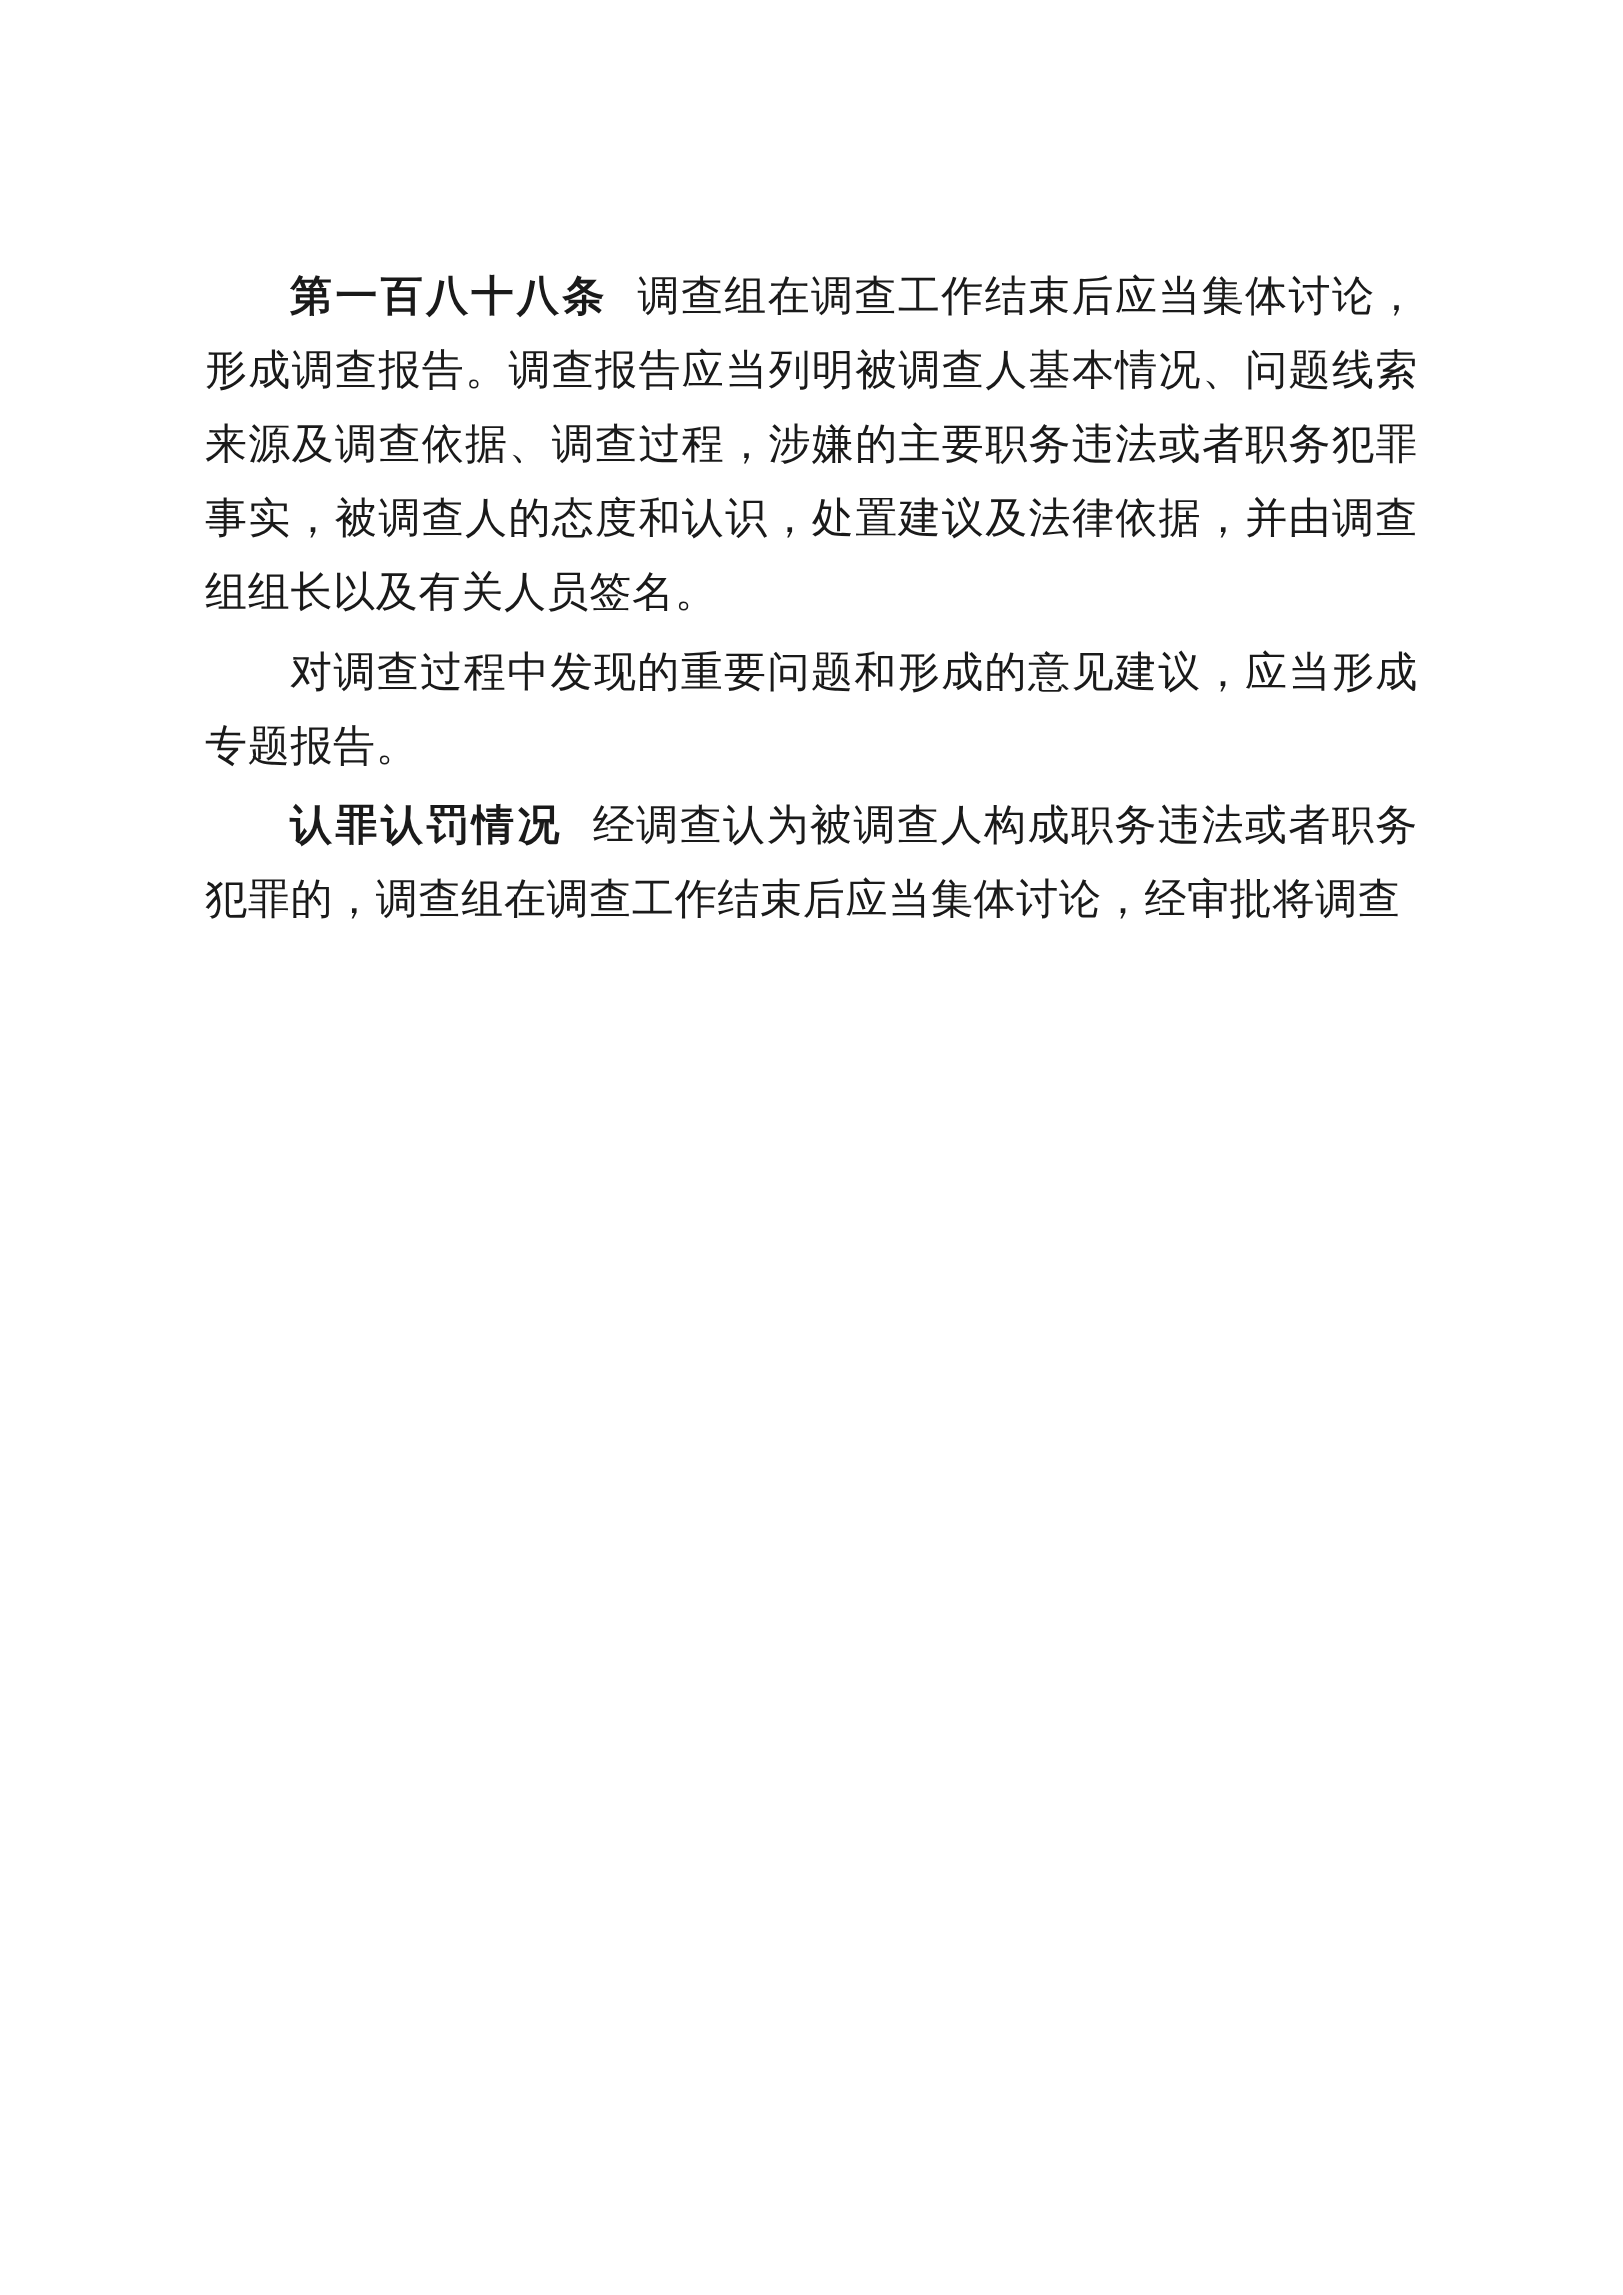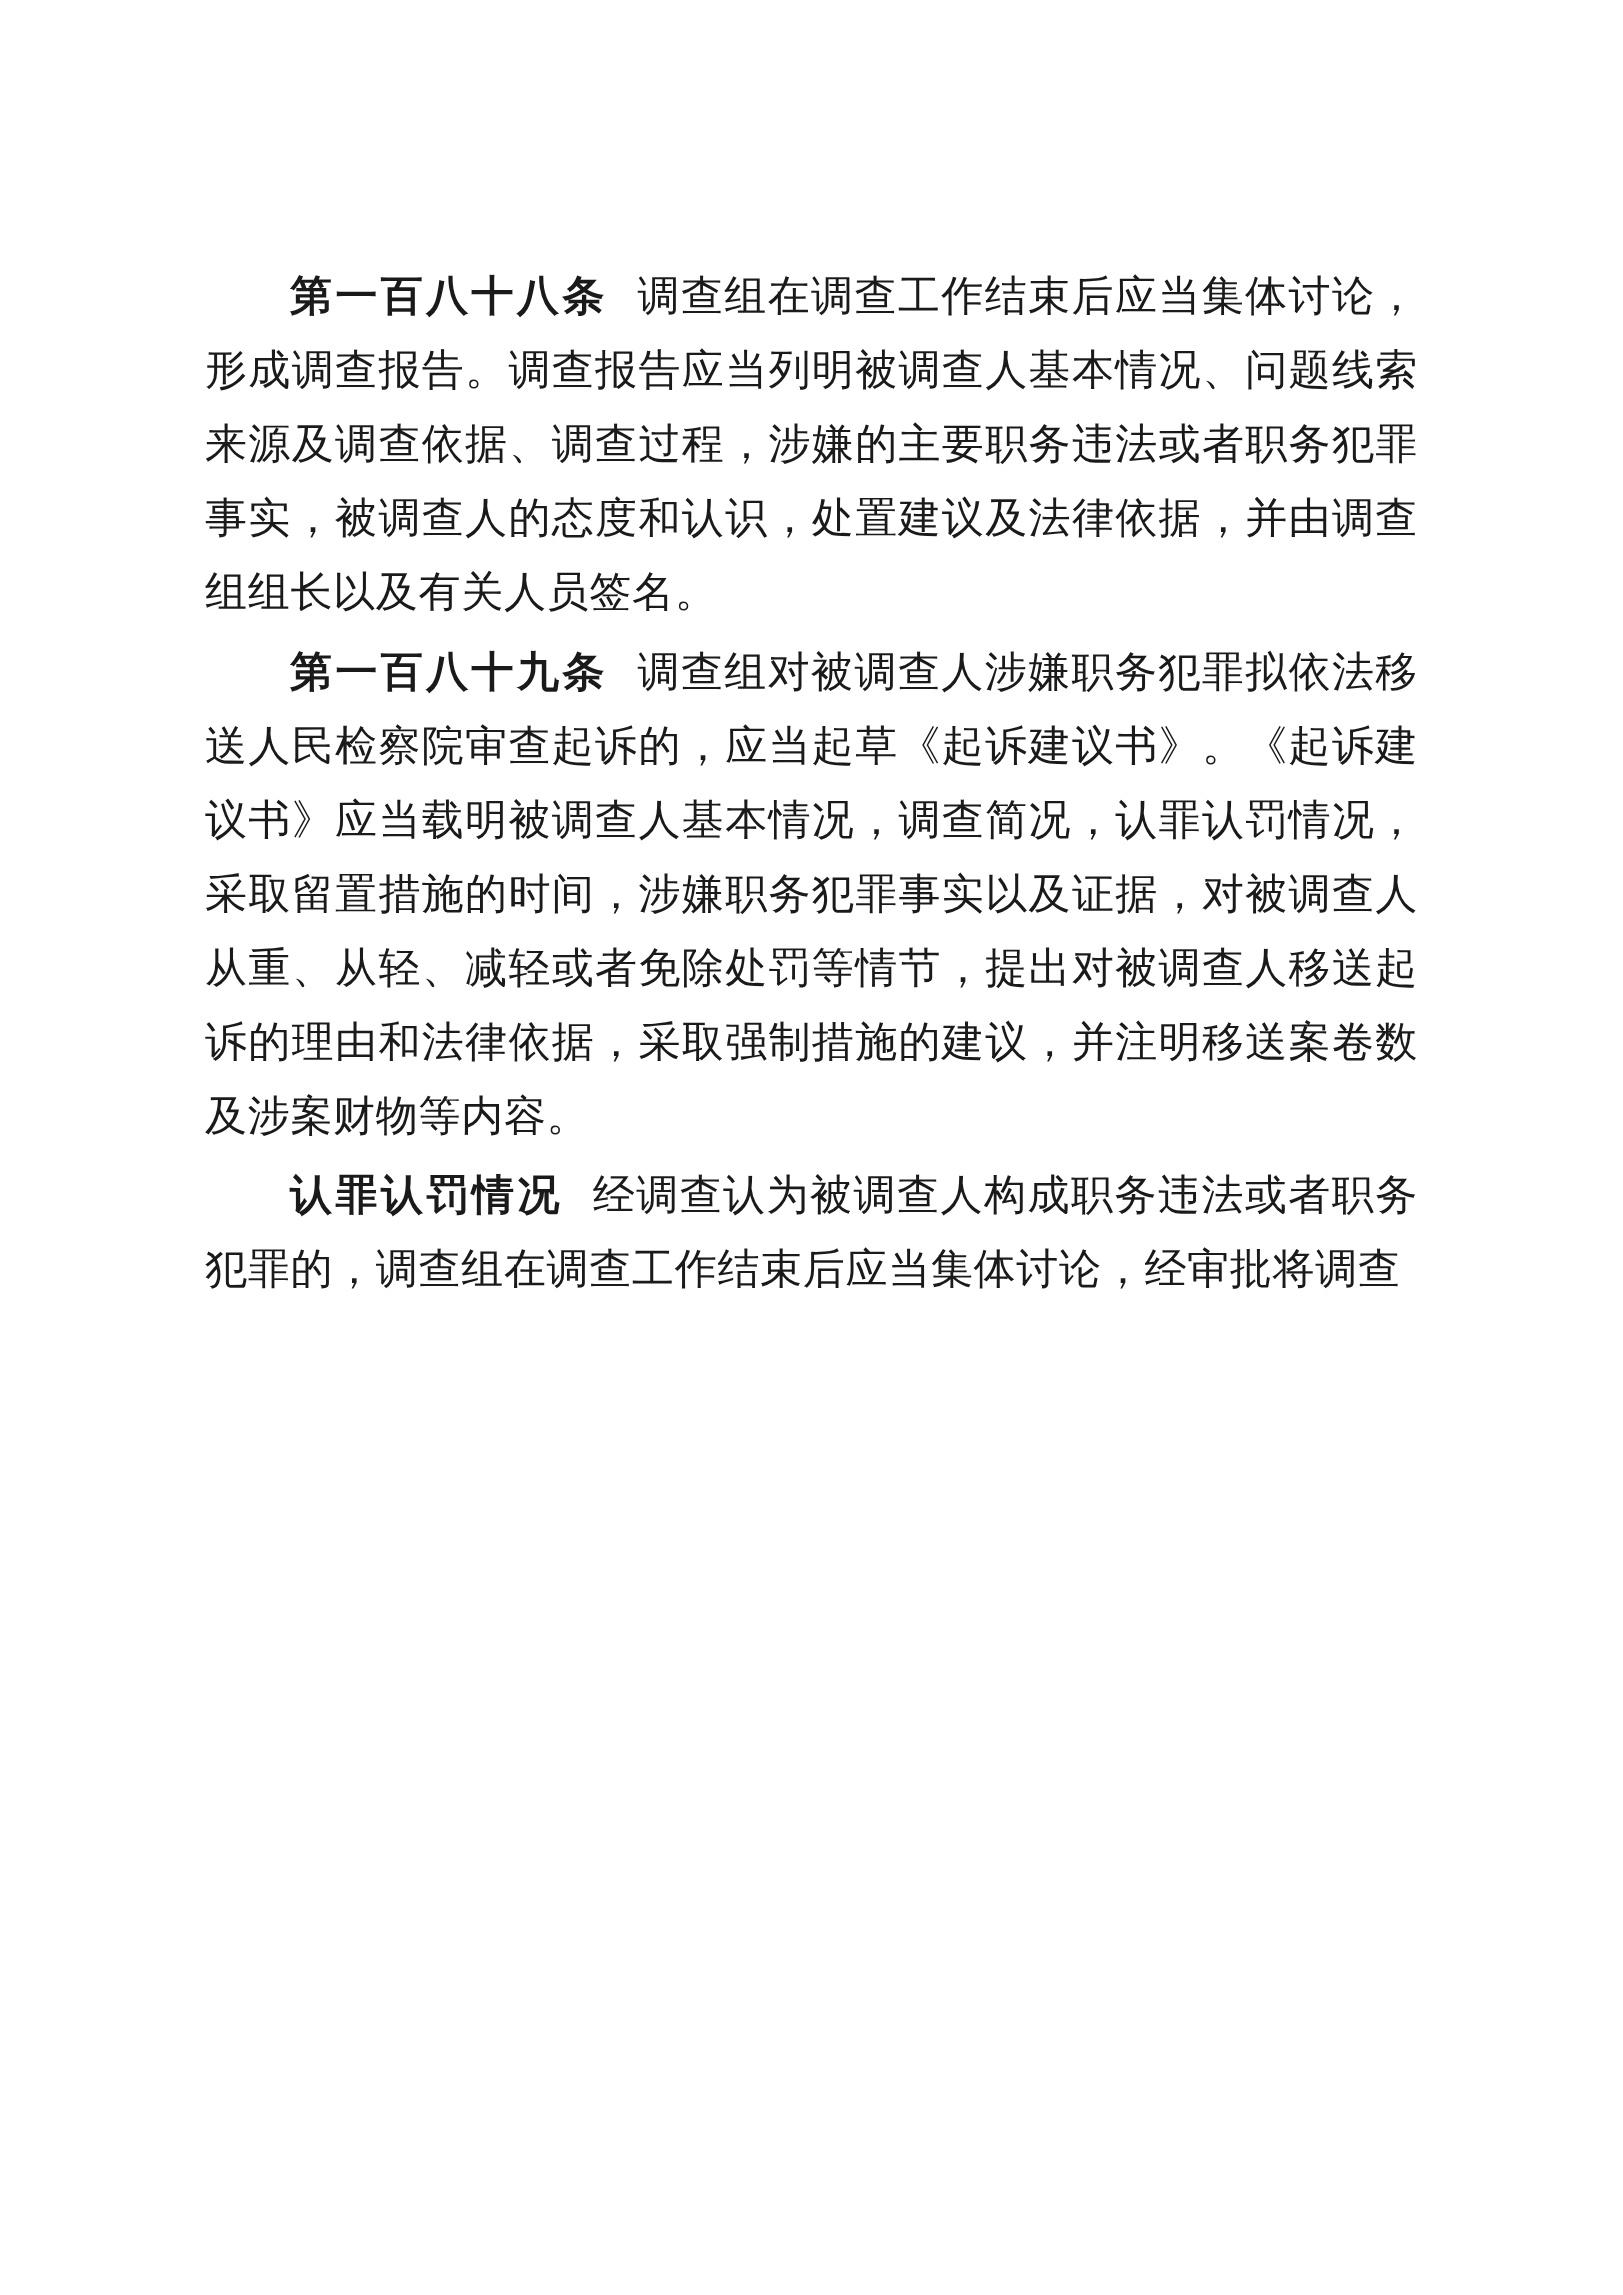--- a/index.html
+++ b/index.html
@@ -61,24 +61,24 @@
 </head>
 <body>
 
 <div class="page">
   <div class="body-text">
 
     <p class="para">
       <span class="art-no">第一百八十八条</span><span class="gap"></span><span>调查组在调查工作结束后应当集体讨论，形成调查报告。调查报告应当列明被调查人基本情况、问题线索来源及调查依据、调查过程，涉嫌的主要职务违法或者职务犯罪事实，被调查人的态度和认识，处置建议及法律依据，并由调查组组长以及有关人员签名。</span>
     </p>
 
+    <p class="para">
+      <span>对调查过程中发现的重要问题和形成的意见建议，应当形成专题报告。</span>
+    </p>
 
-    <p class="para">
-      <span class="art-no">第一百八十九条</span><span class="gap"></span><span>调查组对被调查人涉嫌职务犯罪拟依法移送人民检察院审查起诉的，应当起草《起诉建议书》。《起诉建议书》应当载明被调查人基本情况，调查简况，认罪认罚情况，采取留置措施的时间，涉嫌职务犯罪事实以及证据，对被调查人从重、从轻、减轻或者免除处罚等情节，提出对被调查人移送起诉的理由和法律依据，采取强制措施的建议，并注明移送案卷数及涉案财物等内容。</span>
-    </p>
 
 
     <p class="para">
       <span class="art-no">认罪认罚情况</span><span class="gap"></span><span>经调查认为被调查人构成职务违法或者职务犯罪的，调查组在调查工作结束后应当集体讨论，经审批将调查</span>
     </p>
 
   </div>
 
 </div>
 

